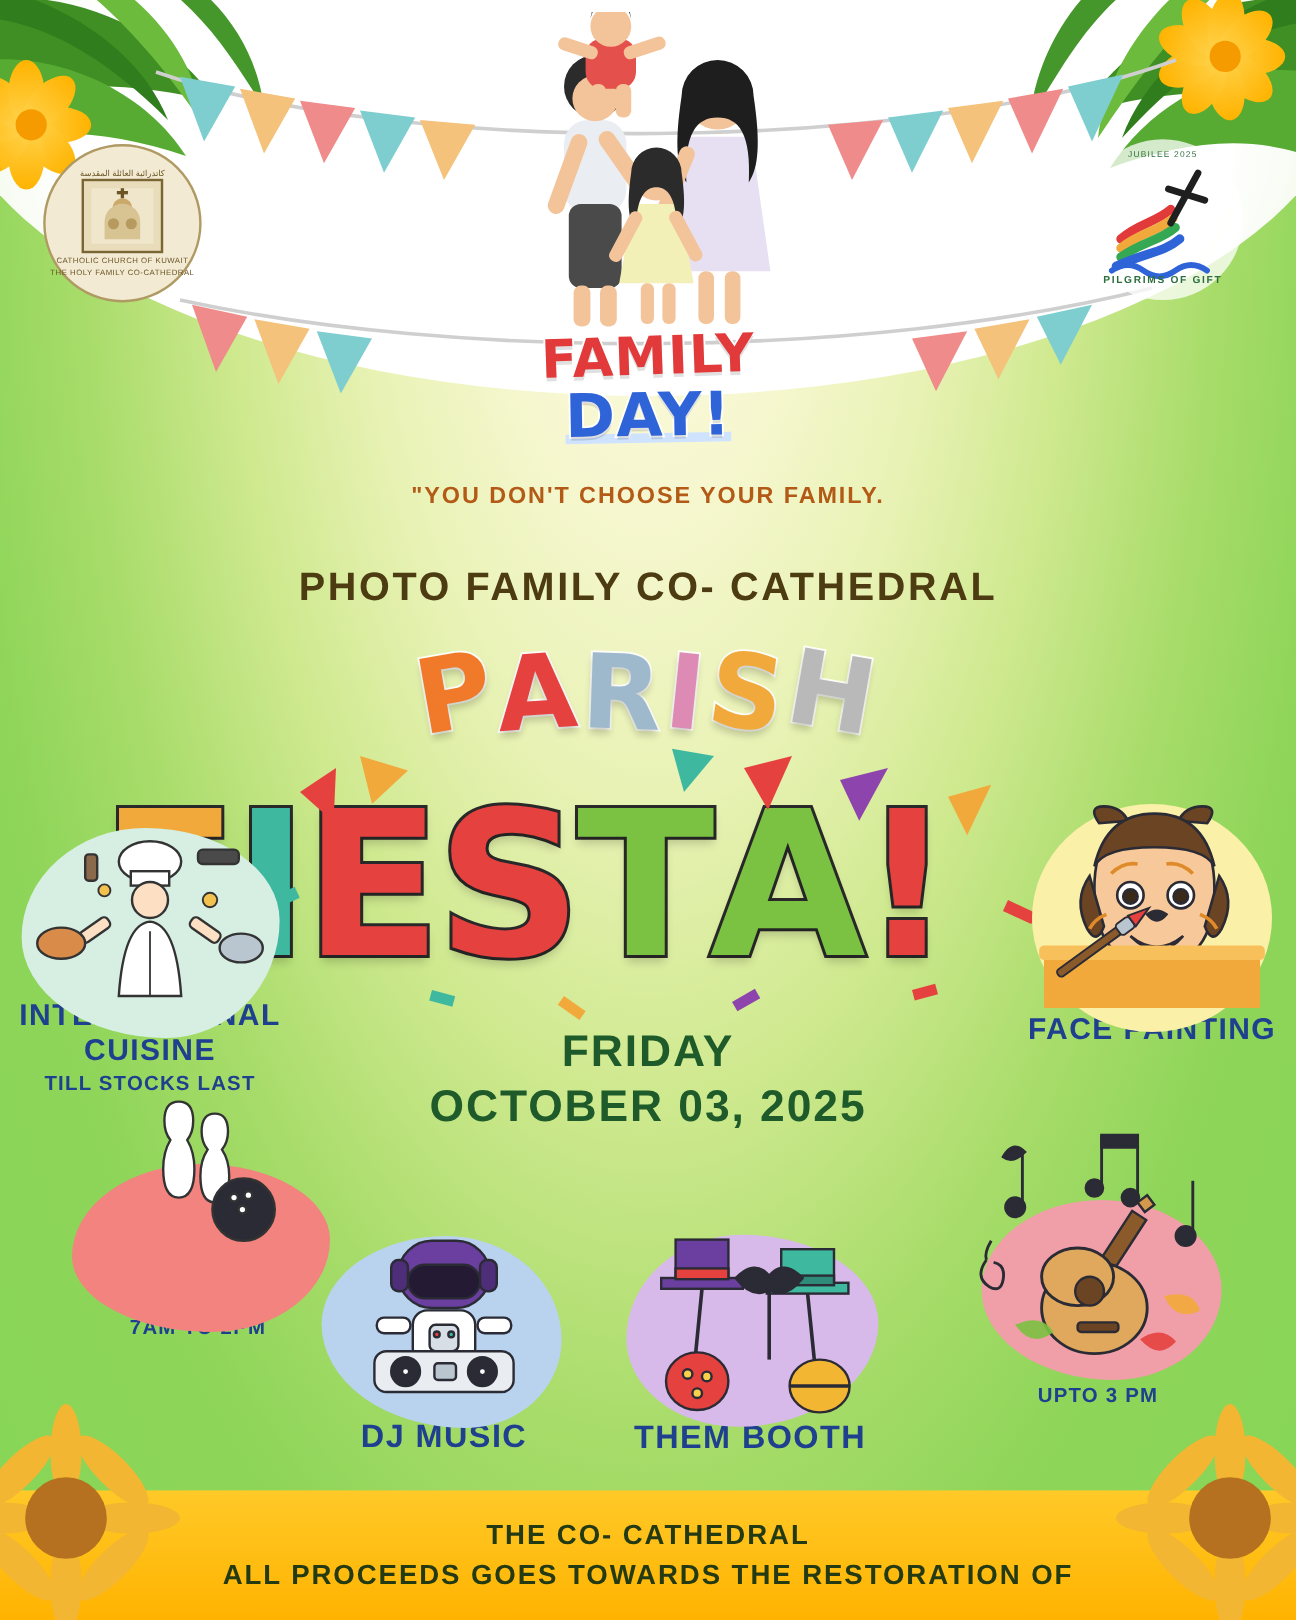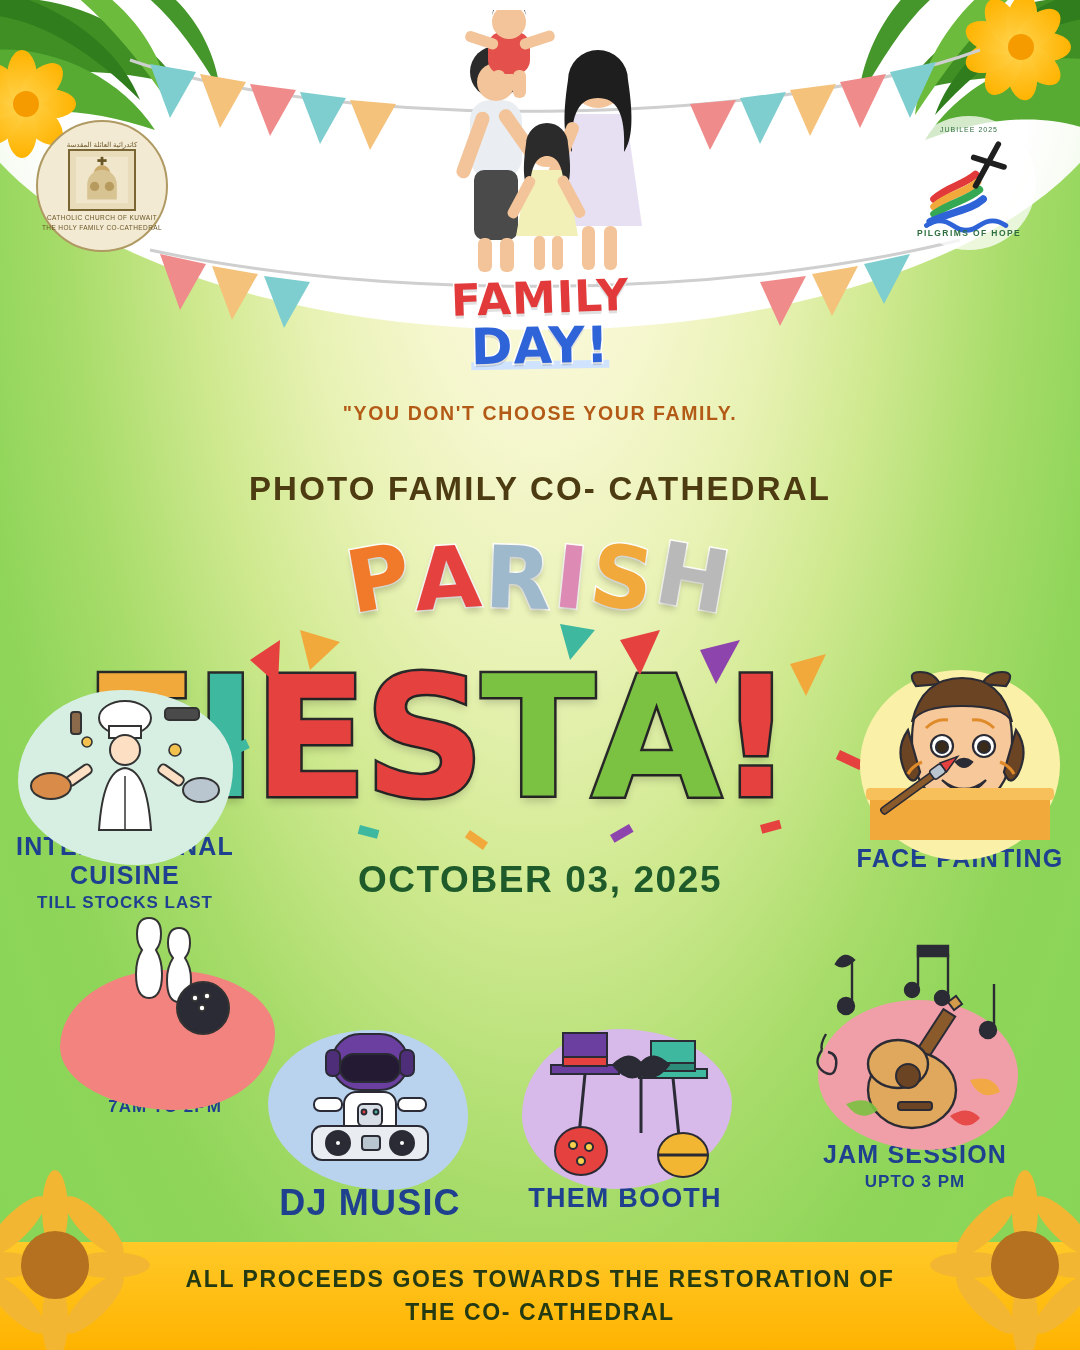--- a/index.html
+++ b/index.html
@@ -397,21 +397,21 @@
         <path d="M14,96 C40,84 56,84 70,72" stroke="#2f63d8"></path>
       </g>
       <g stroke="#2f63d8" stroke-width="5" fill="none" stroke-linecap="round">
         <path d="M10,100 q14,-10 28,0 q14,10 28,0 q14,-10 28,0"></path>
       </g>
       <g stroke="#1f1f1f" stroke-width="6" stroke-linecap="round">
         <line x1="62" y1="58" x2="86" y2="14"></line>
         <line x1="60" y1="28" x2="92" y2="38"></line>
       </g>
     </svg>
-    <div class="jub-bottom">PILGRIMS OF HOPE</div>
+    <div class="jub-bottom">PILGRIMS OF GIFT</div>
   </div>
 
   <div class="familyday">
     <div class="fd1">FAMILY</div><br>
     <div class="fd2">DAY!</div>
   </div>
 
   <div class="quote">
     <div>"YOU DON'T CHOOSE YOUR FAMILY.</div>
   </div>
@@ -437,20 +437,21 @@
       <rect x="222" y="150" width="26" height="10" fill="#3fb8a0" transform="rotate(-25 222 150)"></rect>
       <rect x="840" y="150" width="26" height="10" fill="#e5413f" transform="rotate(25 840 150)"></rect>
       <rect x="470" y="230" width="22" height="9" fill="#f2a93b" transform="rotate(35 470 230)"></rect>
       <rect x="610" y="235" width="22" height="9" fill="#8e44ad" transform="rotate(-30 610 235)"></rect>
       <rect x="360" y="225" width="20" height="9" fill="#3fb8a0" transform="rotate(15 360 225)"></rect>
       <rect x="760" y="225" width="20" height="9" fill="#e5413f" transform="rotate(-15 760 225)"></rect>
     </g>
   </svg>
 
   <div class="date-block">
+    <div class="l1">FRIDAY</div>
     <div class="l2">OCTOBER 03, 2025</div>
   </div>
 
   <div class="blob" style="left:10px;top:690px;width:230px;">
     <div class="shape" style="left:8px;top:0;width:215px;height:175px;background:#d7efe3;border-radius:48% 52% 44% 56% / 52% 44% 56% 48%;"></div>
     <svg class="art" viewBox="0 0 200 150" style="width:200px;height:150px;position:relative;">
       <g>
         <ellipse cx="100" cy="28" rx="26" ry="17" fill="#fff" stroke="#333" stroke-width="2"></ellipse>
         <rect x="84" y="36" width="32" height="12" fill="#fff" stroke="#333" stroke-width="2"></rect>
         <circle cx="100" cy="60" r="15" fill="#fde0c4" stroke="#333" stroke-width="2"></circle>
@@ -504,21 +505,21 @@
         <rect x="42" y="106" width="116" height="34" rx="10" fill="#e9edf2"></rect>
         <circle cx="68" cy="123" r="12" fill="#2b2b35"></circle>
         <circle cx="132" cy="123" r="12" fill="#2b2b35"></circle>
         <circle cx="68" cy="123" r="3" fill="#fff"></circle>
         <circle cx="132" cy="123" r="3" fill="#fff"></circle>
         <rect x="92" y="116" width="18" height="14" rx="3" fill="#b9c6cf"></rect>
         <rect x="44" y="78" width="28" height="13" rx="6" fill="#fff"></rect>
         <rect x="128" y="78" width="28" height="13" rx="6" fill="#fff"></rect>
       </g>
     </svg>
-    <div class="cap" style="font-size:36px;margin-top:2px;">DJ MUSIC</div>
+    <div class="cap" style="font-size:27px;margin-top:2px;">DJ MUSIC</div>
   </div>
 
   <div class="blob" style="left:500px;top:1015px;width:250px;">
     <div class="shape" style="left:22px;top:14px;width:210px;height:160px;background:#d7b9ea;border-radius:46% 54% 56% 44% / 54% 46% 54% 46%;"></div>
     <svg class="art" viewBox="0 0 220 170" style="width:220px;height:170px;position:relative;">
       <g stroke="#2b2b35" stroke-width="2">
         <rect x="48" y="18" width="44" height="34" fill="#6b3fa0"></rect>
         <rect x="36" y="50" width="68" height="9" fill="#6b3fa0"></rect>
         <rect x="48" y="42" width="44" height="9" fill="#e5413f"></rect>
         <line x1="70" y1="59" x2="64" y2="120" stroke-width="3"></line>
@@ -563,21 +564,20 @@
         <ellipse cx="98" cy="134" rx="30" ry="24" fill="#e0a85c" stroke="#2b2b35" stroke-width="2.4"></ellipse>
         <circle cx="108" cy="146" r="12" fill="#6b4423" stroke="#2b2b35" stroke-width="2"></circle>
         <rect x="98" y="172" width="34" height="8" rx="3" fill="#6b4423" stroke="#2b2b35" stroke-width="2"></rect>
       </g>
       <g fill="#f2a93b" opacity=".9">
         <path d="M170,150 q24,-6 30,12 q-20,10 -30,-12z"></path>
         <path d="M46,174 q22,-10 32,6 q-18,14 -32,-6z" fill="#7cc242"></path>
         <path d="M150,186 q18,-12 30,2 q-14,16 -30,-2z" fill="#e5413f"></path>
       </g>
     </svg>
-    <div class="cap" style="font-size:25px;margin-top:-10px;">JAM SESSION</div>
     <div class="sub">UPTO 3 PM</div>
   </div>
 
   <div class="blob" style="right:10px;top:670px;width:220px;">
     <div class="shape" style="left:10px;top:0;width:200px;height:190px;background:#fbf0a8;border-radius:50%;"></div>
     <svg class="art" viewBox="0 0 200 180" style="width:200px;height:180px;position:relative;">
       <g stroke="#2b2b35" stroke-width="2.2">
         <path d="M56,16 q-10,-14 4,-14 q14,0 20,12z" fill="#6b4423"></path>
         <path d="M146,16 q10,-14 -4,-14 q-14,0 -20,12z" fill="#6b4423"></path>
         <path d="M52,70 q0,-58 50,-58 q50,0 50,58 q0,64 -50,64 q-50,0 -50,-64z" fill="#f7c89a"></path>
@@ -605,22 +605,22 @@
           <rect x="78" y="110" width="14" height="11" rx="3" fill="#b9c6cf" stroke="#2b2b35" stroke-width="1.6"></rect>
           <path d="M92,110 l18,5 l-18,6z" fill="#e5413f" stroke="#2b2b35" stroke-width="1.6"></path>
         </g>
       </g>
     </svg>
     <div class="cap" style="font-size:25px;margin-top:-6px;">FACE PAINTING</div>
   </div>
 
   <div class="footer">
     <div class="txt">
+      <div>THE CO- CATHEDRAL</div>
       <div>ALL PROCEEDS GOES TOWARDS THE RESTORATION OF</div>
-      <div>THE CO- CATHEDRAL</div>
     </div>
     <svg class="sunflower left" viewBox="0 0 190 190">
       <g>
         <g fill="#f2b632">
           <ellipse cx="95" cy="40" rx="13" ry="40"></ellipse>
           <ellipse cx="95" cy="150" rx="13" ry="40"></ellipse>
           <ellipse cx="40" cy="95" rx="40" ry="13"></ellipse>
           <ellipse cx="150" cy="95" rx="40" ry="13"></ellipse>
           <ellipse cx="56" cy="56" rx="13" ry="40" transform="rotate(45 56 56)"></ellipse>
           <ellipse cx="134" cy="134" rx="13" ry="40" transform="rotate(45 134 134)"></ellipse>

